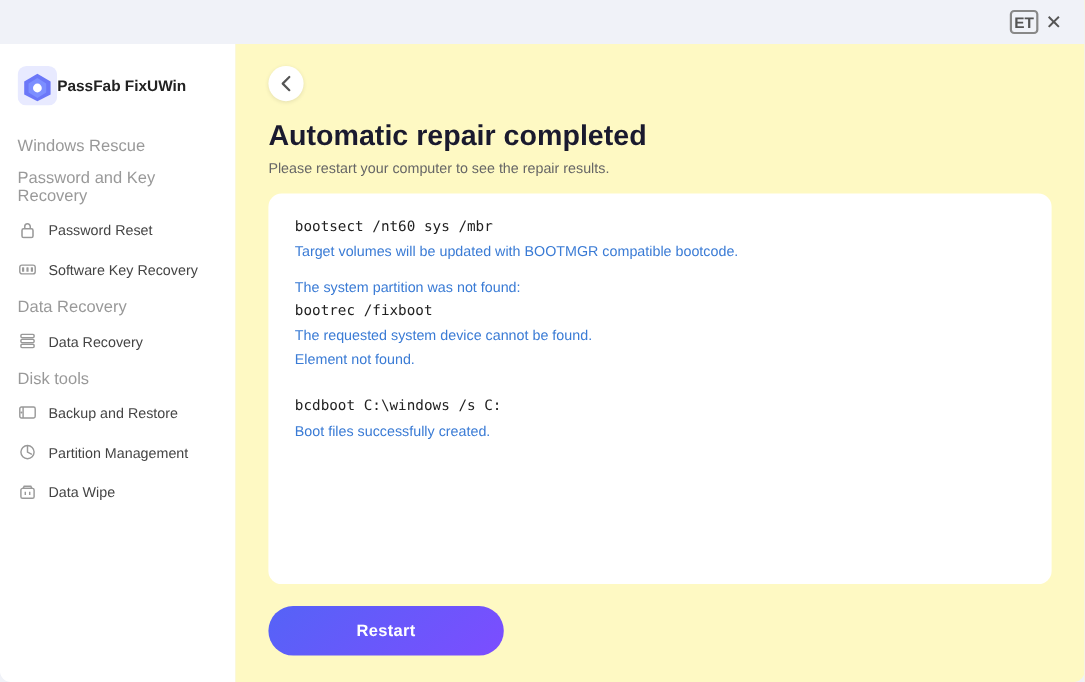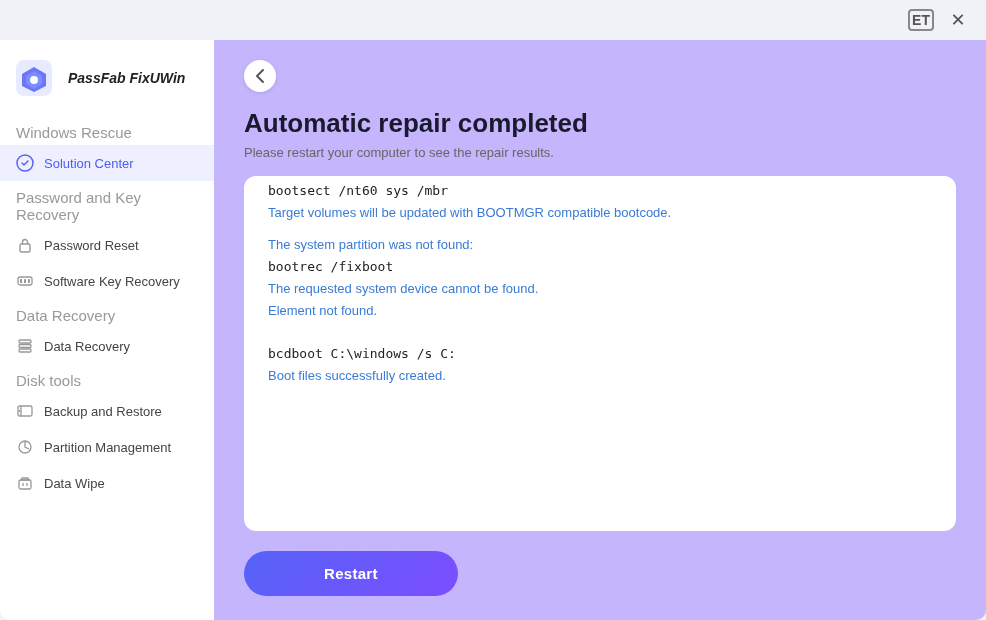--- a/index.html
+++ b/index.html
@@ -22,21 +22,20 @@
       overflow: hidden;
       position: relative;
     }
     
     .title-bar {
       display: flex;
       justify-content: flex-end;
       align-items: center;
       padding: 8px 14px;
       background: #f0f2f8;
-      gap: 10px;
       height: 40px;
     }
     .title-bar-icon {
       width: 28px;
       height: 28px;
       cursor: pointer;
       display: flex;
       align-items: center;
       justify-content: center;
       color: #555;
@@ -53,23 +52,22 @@
       width: 214px;
       background: #fff;
       display: flex;
       flex-direction: column;
       padding: 10px 0;
       flex-shrink: 0;
     }
     .app-header {
       display: flex;
       align-items: center;
-      gap: 16px;
+      gap: 0;
       padding: 10px 16px 20px;
-      font-style: italic;
     }
     .app-logo {
       width: 36px;
       height: 36px;
     }
     .app-title {
       font-size: 14px;
       font-weight: 700;
       color: #222;
       line-height: 1.2;
@@ -100,21 +98,21 @@
       width: 18px;
       height: 18px;
       display: flex;
       align-items: center;
       justify-content: center;
       flex-shrink: 0;
     }
     
     .content-area {
       flex: 1;
-      background: #c4b5fd;
+      background: #fef9c3;
       display: flex;
       flex-direction: column;
       padding: 20px 30px 24px;
       overflow: hidden;
     }
     .back-button {
       width: 32px;
       height: 32px;
       background: #fff;
       border-radius: 50%;
@@ -136,21 +134,21 @@
       margin-bottom: 6px;
     }
     .page-subtitle {
       font-size: 13px;
       color: #666;
       margin-bottom: 16px;
     }
     .log-box {
       background: #fff;
       border-radius: 12px;
-      padding: 4px 24px;
+      padding: 20px 24px;
       flex: 1;
       overflow-y: auto;
       position: relative;
     }
     .log-box::-webkit-scrollbar {
       width: 6px;
     }
     .log-box::-webkit-scrollbar-thumb {
       background: #ccc;
       border-radius: 3px;
@@ -204,29 +202,20 @@
         <svg class="app-logo" viewBox="0 0 36 36">
           <rect width="36" height="36" rx="8" fill="#e8eaff"></rect>
           <polygon points="18,7 30,14 30,26 18,32 6,26 6,14" fill="#5563f7" opacity="0.85"></polygon>
           <polygon points="18,11 26,16 26,24 18,29 10,24 10,16" fill="#7c8fff"></polygon>
           <circle cx="18" cy="20" r="4" fill="#fff"></circle>
         </svg>
         <span class="app-title">PassFab FixUWin</span>
       </div>
 
       <div class="sidebar-section-label">Windows Rescue</div>
-      <div class="sidebar-item active">
-        <div class="sidebar-item-icon">
-          <svg width="18" height="18" viewBox="0 0 18 18">
-            <circle cx="9" cy="9" r="8" fill="none" stroke="#5563f7" stroke-width="1.5"></circle>
-            <path d="M6 9l2 2 4-4" stroke="#5563f7" stroke-width="1.5" fill="none" stroke-linecap="round"></path>
-          </svg>
-        </div>
-        <span>Solution Center</span>
-      </div>
 
       <div class="sidebar-section-label">Password and Key Recovery</div>
       <div class="sidebar-item">
         <div class="sidebar-item-icon">
           <svg width="16" height="16" viewBox="0 0 16 16">
             <rect x="3" y="7" width="10" height="8" rx="1.5" fill="none" stroke="#999" stroke-width="1.4"></rect>
             <path d="M5.5 7V5a2.5 2.5 0 015 0v2" stroke="#999" stroke-width="1.4" fill="none"></path>
           </svg>
         </div>
         <span>Password Reset</span>

